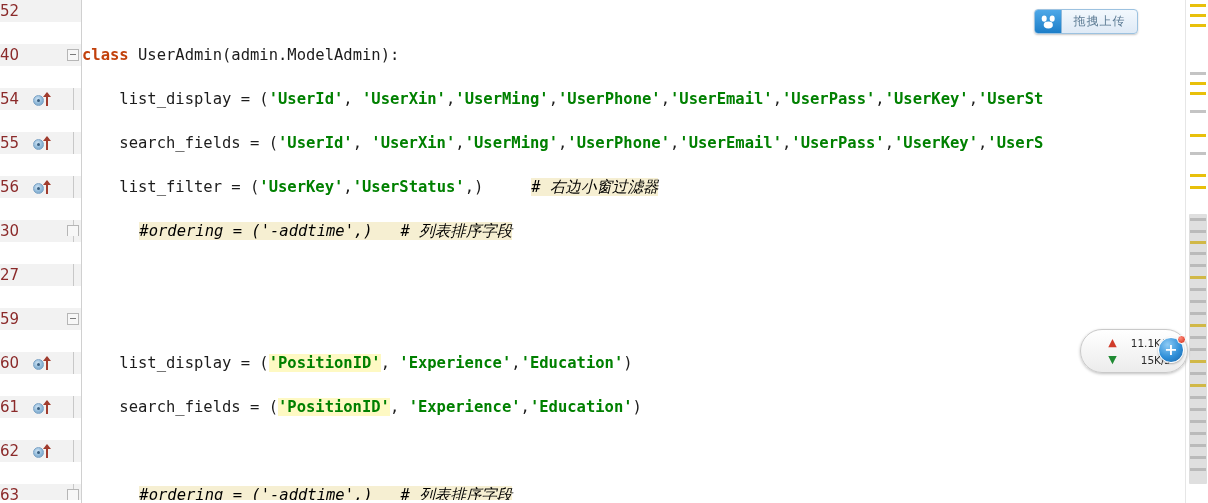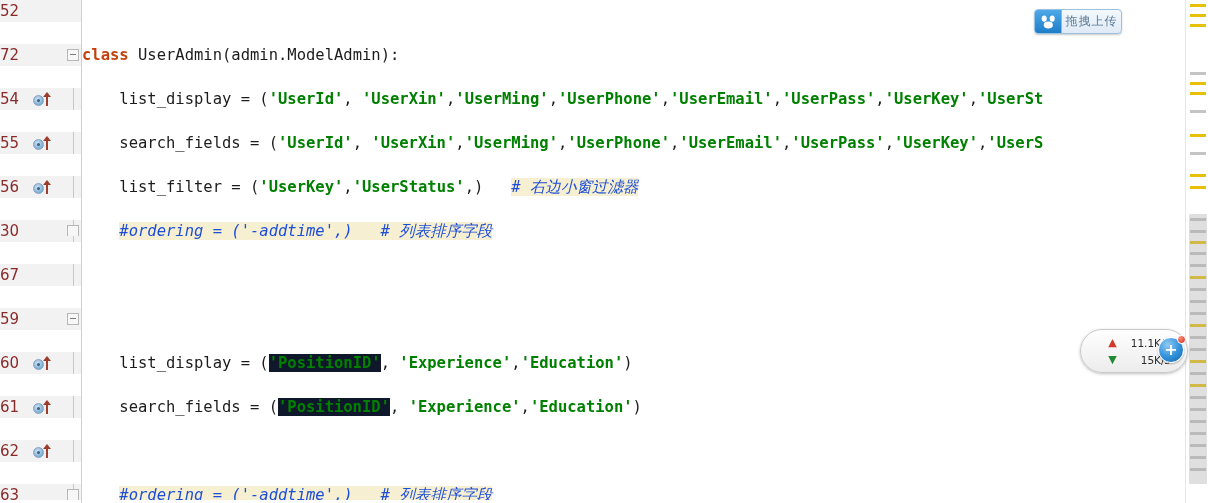--- a/index.html
+++ b/index.html
@@ -126,22 +126,22 @@
     font-family: "DejaVu Sans Mono", monospace;
     font-size: 15.5px;
     line-height: 22px;
     color: #1c1c1c;
     white-space: pre;
     letter-spacing: 0px;
   }
 
   .kw   { color: #c2410c; font-weight: bold; }
   .str  { color: #008000; font-weight: bold; }
-  .cmtb { color: #1d4ed8; font-style: italic; background: #f6efd2; }
-  .hl   { background: #0f172a; }
+  .cmtb { color: #000000; font-style: italic; background: #f6efd2; margin-left: 20px; }
+  .hl   { background: #fef9c3; }
 
   
   .stripe {
     position: absolute;
     right: 0; top: 0;
     width: 23px; height: 503px;
     background: #ffffff;
     border-left: 1px solid #e6e6e6;
   }
   .mark {
@@ -157,21 +157,21 @@
     left: 3px;
     width: 18px;
     background: rgba(170,170,170,0.38);
     border-radius: 1px;
   }
 
   
   .bd-chip {
     position: absolute;
     left: 1034px; top: 9px;
-    width: 88px; height: 25px;
+    width: 104px; height: 25px;
     border-radius: 4px;
     background: linear-gradient(#f2f8fd, #dfeaf6);
     border: 1px solid #9cc2e0;
     box-shadow: 0 1px 2px rgba(0,0,0,0.22);
     display: flex; align-items: center;
     overflow: hidden;
   }
   .bd-icon {
     width: 27px; height: 23px;
     margin: 0 0 0 0;
@@ -269,26 +269,26 @@
   }
 </style>
 </head>
 <body>
 
 <div id="root">
 
   <div class="editor">
     <div class="rows" id="rows">
         <div class="row" style="top: 0px;"><div class="gutter"><span class="lineno">52</span></div><div class="foldcol"></div><div class="code"></div></div>
-        <div class="row" style="top: 22px;"><div class="gutter"><span class="lineno">72</span></div><div class="foldcol"><span class="foldbox open"></span></div><div class="code"><span class="kw">class</span> UserAdmin(admin.ModelAdmin):</div></div>
+        <div class="row" style="top: 22px;"><div class="gutter"><span class="lineno">40</span></div><div class="foldcol"><span class="foldbox open"></span></div><div class="code"><span class="kw">class</span> UserAdmin(admin.ModelAdmin):</div></div>
         <div class="row" style="top: 44px;"><div class="gutter"><span class="lineno">54</span><span class="marker"><span class="disc"></span><span class="arrow"></span></span></div><div class="foldcol"><span class="vline"></span></div><div class="code">    list_display = (<span class="str">'UserId'</span>, <span class="str">'UserXin'</span>,<span class="str">'UserMing'</span>,<span class="str">'UserPhone'</span>,<span class="str">'UserEmail'</span>,<span class="str">'UserPass'</span>,<span class="str">'UserKey'</span>,<span class="str">'UserSt</span></div></div>
         <div class="row" style="top: 66px;"><div class="gutter"><span class="lineno">55</span><span class="marker"><span class="disc"></span><span class="arrow"></span></span></div><div class="foldcol"><span class="vline"></span></div><div class="code">    search_fields = (<span class="str">'UserId'</span>, <span class="str">'UserXin'</span>,<span class="str">'UserMing'</span>,<span class="str">'UserPhone'</span>,<span class="str">'UserEmail'</span>,<span class="str">'UserPass'</span>,<span class="str">'UserKey'</span>,<span class="str">'UserS</span></div></div>
         <div class="row" style="top: 88px;"><div class="gutter"><span class="lineno">56</span><span class="marker"><span class="disc"></span><span class="arrow"></span></span></div><div class="foldcol"><span class="vline"></span></div><div class="code">    list_filter = (<span class="str">'UserKey'</span>,<span class="str">'UserStatus'</span>,)   <span class="cmtb"># 右边小窗过滤器</span></div></div>
         <div class="row" style="top: 110px;"><div class="gutter"><span class="lineno">30</span></div><div class="foldcol"><span class="vline"></span><span class="foldbox endtop"></span></div><div class="code">    <span class="cmtb">#ordering = ('-addtime',)   # 列表排序字段</span></div></div>
-        <div class="row" style="top: 132px;"><div class="gutter"><span class="lineno">67</span></div><div class="foldcol"><span class="vline"></span></div><div class="code"></div></div>
+        <div class="row" style="top: 132px;"><div class="gutter"><span class="lineno">27</span></div><div class="foldcol"><span class="vline"></span></div><div class="code"></div></div>
         <div class="row" style="top: 154px;"><div class="gutter"><span class="lineno">59</span></div><div class="foldcol"><span class="foldbox open"></span></div></div>
         <div class="row" style="top: 176px;"><div class="gutter"><span class="lineno">60</span><span class="marker"><span class="disc"></span><span class="arrow"></span></span></div><div class="foldcol"><span class="vline"></span></div><div class="code">    list_display = (<span class="str hl">'PositionID'</span>, <span class="str">'Experience'</span>,<span class="str">'Education'</span>)</div></div>
         <div class="row" style="top: 198px;"><div class="gutter"><span class="lineno">61</span><span class="marker"><span class="disc"></span><span class="arrow"></span></span></div><div class="foldcol"><span class="vline"></span></div><div class="code">    search_fields = (<span class="str hl">'PositionID'</span>, <span class="str">'Experience'</span>,<span class="str">'Education'</span>)</div></div>
         <div class="row" style="top: 220px;"><div class="gutter"><span class="lineno">62</span><span class="marker"><span class="disc"></span><span class="arrow"></span></span></div><div class="foldcol"><span class="vline"></span></div></div>
         <div class="row" style="top: 242px;"><div class="gutter"><span class="lineno">63</span></div><div class="foldcol"><span class="vline"></span><span class="foldbox endtop"></span></div><div class="code">    <span class="cmtb">#ordering = ('-addtime',)   # 列表排序字段</span></div></div>
       </div>
     <div class="gutterline"></div>
   </div>
 
   <div class="stripe" id="stripe">

